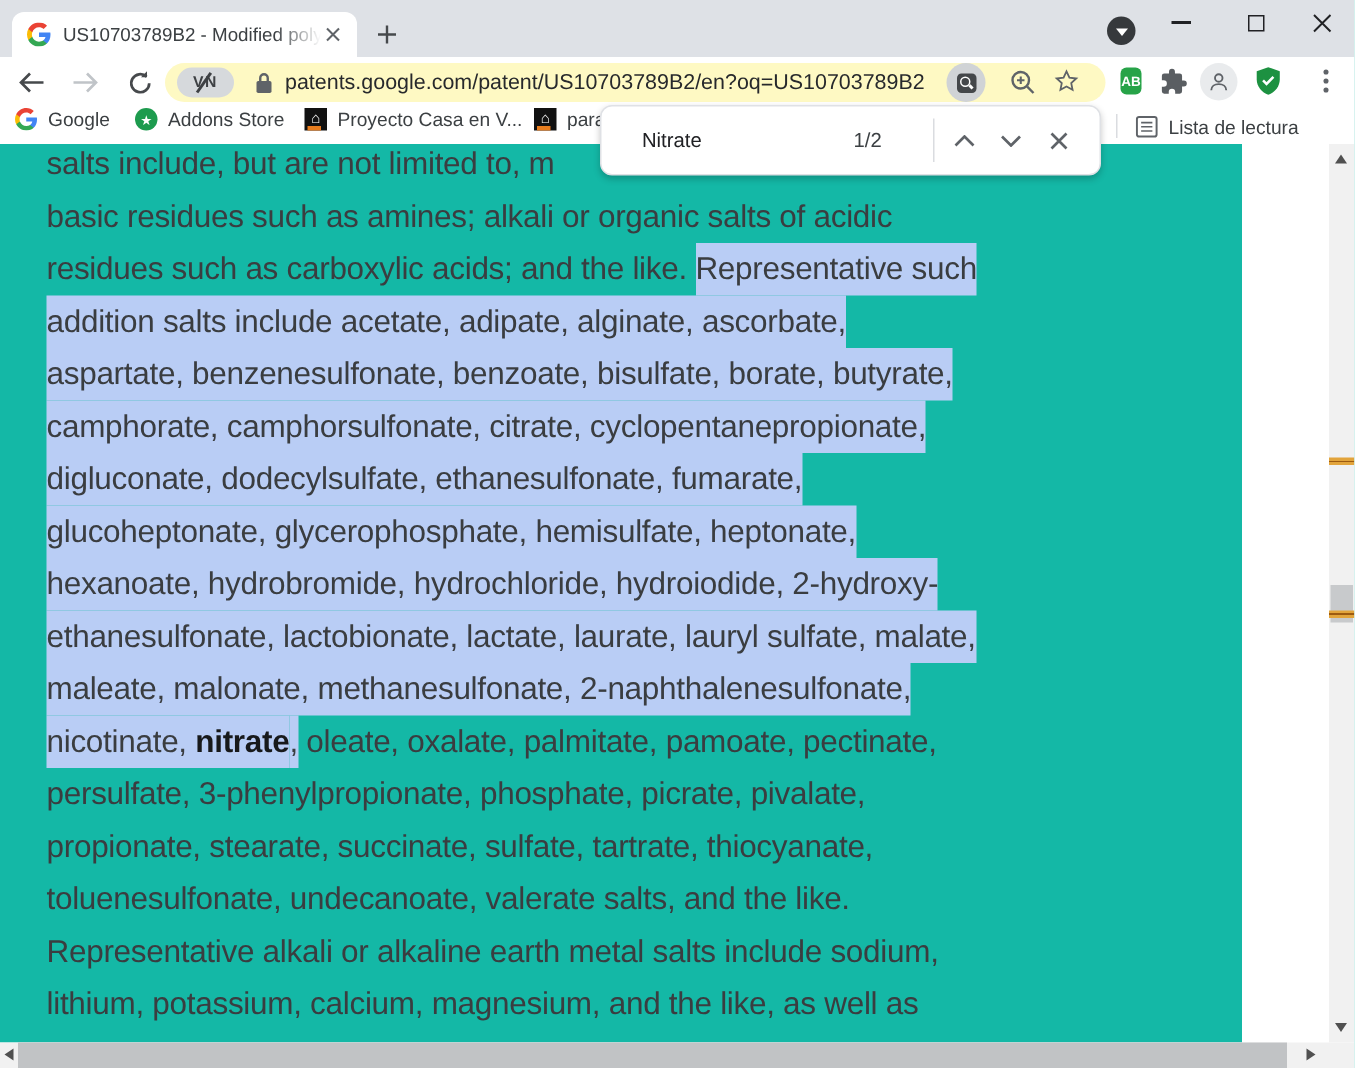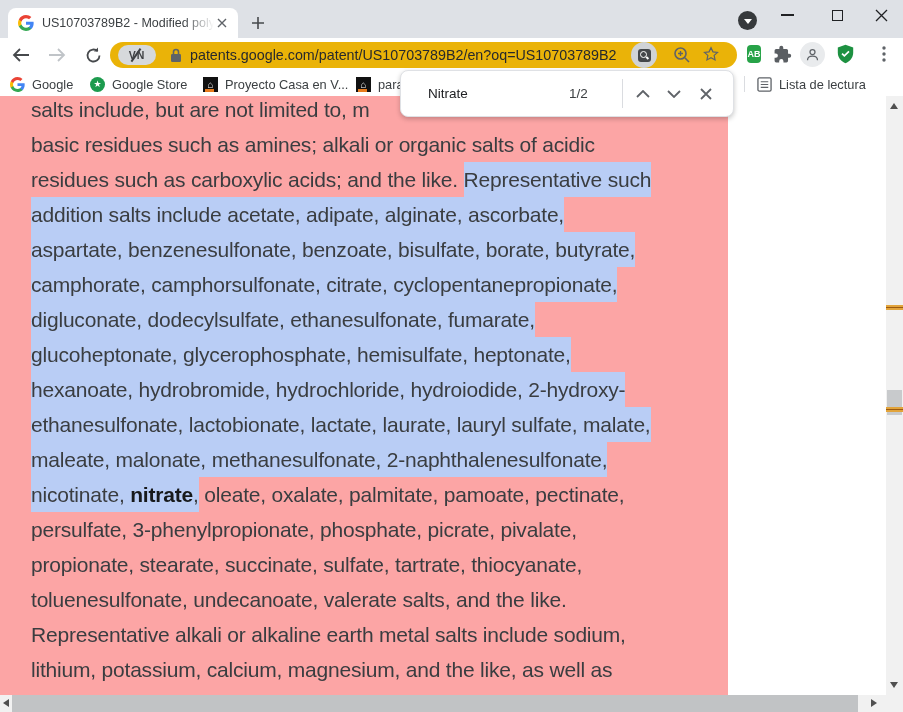--- a/index.html
+++ b/index.html
@@ -24,21 +24,21 @@
   .wc{position:absolute;top:0;width:34px;height:30px;display:flex;align-items:center;justify-content:center;}
   .wc-min{left:770px;} .wc-max{left:820px;} .wc-close{left:864px;}
   .minbar{width:13px;height:1.6px;background:#202124;}
   .maxbox{width:11px;height:11px;border:1.4px solid #202124;}
 
   
   .toolbar{position:absolute;left:0;top:38px;width:903px;height:34px;background:#fff;}
   .navbtn{position:absolute;top:4px;width:26px;height:26px;display:flex;align-items:center;justify-content:center;}
   .btn-back{left:8px;} .btn-fwd{left:44px;} .btn-reload{left:80px;}
   .omnibox{position:absolute;left:110px;top:4px;width:627px;height:26px;border-radius:13px;
-       background:#eab308;display:flex;align-items:center;}
+       background:#fef9c3;display:flex;align-items:center;}
   .vpnbadge{position:absolute;left:8px;top:3px;width:38px;height:20px;border-radius:10px;background:#d6d9dc;
        display:flex;align-items:center;justify-content:center;font-size:10.5px;font-weight:bold;
        color:#3e4144;letter-spacing:1px;}
   .vpnbadge::after{content:"";position:absolute;left:17px;top:2px;width:1.6px;height:16px;background:#3e4144;
        transform:rotate(35deg);}
   .lockicon{position:absolute;left:60px;top:6px;}
   .urltext{position:absolute;left:80px;top:5px;font-size:14.3px;color:#27292c;white-space:nowrap;}
   .finddoc{position:absolute;left:521px;top:0;width:26px;height:26px;border-radius:50%;background:#d0d3d6;
        display:flex;align-items:center;justify-content:center;}
   .finddoc .doc{width:13px;height:13px;border-radius:3px;background:#44474a;position:relative;}
@@ -49,33 +49,33 @@
   .ext{position:absolute;display:flex;align-items:center;justify-content:center;}
   .ab{left:747px;top:7px;width:14px;height:18px;border-radius:4px;background:#27a348;color:#fff;
       font-size:9px;font-weight:bold;}
   .puzzle{left:772px;top:6px;width:20px;height:20px;}
   .person{left:800px;top:4px;width:25px;height:25px;border-radius:50%;background:#e9ebed;}
   .shield{left:836px;top:6px;width:19px;height:20px;}
   .kebab{left:872px;top:4px;width:24px;height:24px;}
 
   
   .bmbar{position:absolute;left:0;top:72px;width:903px;height:24px;background:#fff;}
-  .bmitem{position:absolute;top:0;height:24px;display:flex;align-items:center;font-size:12.8px;color:#3c4043;}
+  .bmitem{position:absolute;top:0;height:24px;display:flex;align-items:flex-start;font-size:12.8px;color:#3c4043;}
   .bmlabel{margin-left:7px;white-space:nowrap;}
   .gicon{width:15px;height:15px;}
   .addonicon{width:15px;height:15px;border-radius:50%;background:#1d9b4e;color:#fff;font-size:9px;
       display:flex;align-items:center;justify-content:center;}
   .houseicon{width:15px;height:15px;background:#111;position:relative;color:#fff;font-size:10px;
       display:flex;align-items:center;justify-content:center;}
   .houseicon::after{content:"";position:absolute;left:2px;bottom:0;width:9px;height:3px;background:#e87d1e;}
   .bmdivider{position:absolute;left:744px;top:4px;width:1px;height:16px;background:#dadce0;}
   .readlist{position:absolute;left:757px;top:0;height:24px;display:flex;align-items:center;font-size:12.8px;color:#3c4043;}
 
   
-  .content{position:absolute;left:0;top:96px;width:728px;height:599px;background:#fca5a5;overflow:hidden;}
+  .content{position:absolute;left:0;top:96px;width:828px;height:599px;background:#14b8a6;overflow:hidden;}
   #text-lines{position:absolute;left:31px;top:-4px;}
   .tline{height:35px;line-height:35px;font-size:21px;letter-spacing:-0.2px;color:#3a3d40;white-space:pre;}
   .sel{background:var(--sel,#b9cdf5);padding:6px 0;}
   .match{font-weight:bold;color:#17191b;}
 
   
   .findbar{position:absolute;left:400px;top:70px;width:334px;height:47px;background:#fff;
       border:1px solid #dfe1e5;border-radius:8px;box-shadow:0 2px 5px rgba(0,0,0,.22);z-index:50;}
   .find-query{position:absolute;left:27px;top:0;height:45px;line-height:45px;font-size:13.5px;color:#202124;}
   .find-count{position:absolute;left:168px;top:0;width:36px;height:45px;line-height:45px;font-size:13.5px;
@@ -222,21 +222,21 @@
           <path fill="#4285F4" d="M23.49 12.27c0-.79-.07-1.54-.19-2.27H12v4.51h6.47c-.29 1.48-1.14 2.73-2.4 3.58v3h3.86c2.26-2.09 3.56-5.17 3.56-8.82z"></path>
           <path fill="#34A853" d="M12 24c3.24 0 5.95-1.08 7.93-2.91l-3.86-3c-1.08.72-2.45 1.16-4.07 1.16-3.13 0-5.78-2.11-6.73-4.96H1.29v3.09C3.26 21.3 7.31 24 12 24z"></path>
           <path fill="#FBBC05" d="M5.27 14.29c-.25-.72-.38-1.49-.38-2.29s.14-1.57.38-2.29V6.62H1.29C.47 8.24 0 10.06 0 12s.47 3.76 1.29 5.38l3.98-3.09z"></path>
           <path fill="#EA4335" d="M12 4.75c1.77 0 3.35.61 4.6 1.8l3.42-3.42C17.95 1.19 15.24 0 12 0 7.31 0 3.26 2.7 1.29 6.62l3.98 3.09c.95-2.85 3.6-4.96 6.73-4.96z"></path>
         </svg>
       </span>
       <span class="bmlabel">Google</span>
     </div>
     <div class="bmitem" style="left:90px;">
       <span class="addonicon">★</span>
-      <span class="bmlabel">Google Store</span>
+      <span class="bmlabel">Addons Store</span>
     </div>
     <div class="bmitem" style="left:203px;">
       <span class="houseicon">⌂</span>
       <span class="bmlabel">Proyecto Casa en V...</span>
     </div>
     <div class="bmitem" style="left:356px;">
       <span class="houseicon">⌂</span>
       <span class="bmlabel" style="max-width:28px;overflow:hidden;">para v</span>
     </div>
     <div class="bmdivider"></div>

